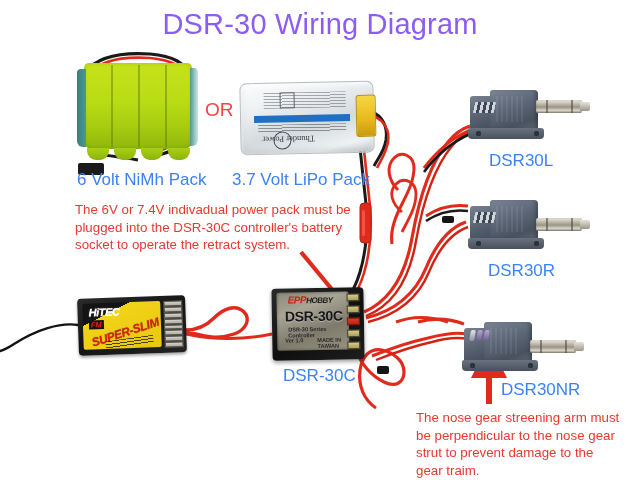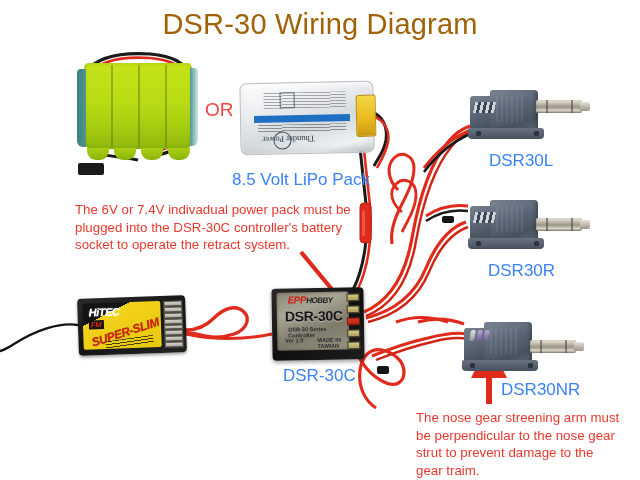--- a/index.html
+++ b/index.html
@@ -25,21 +25,21 @@
     position: absolute;
     white-space: pre;
     color: #1a1a1a;
   }
   #title {
     left: 0; top: 8px;
     width: 640px;
     text-align: center;
     font-size: 29px;
     letter-spacing: 0.2px;
-    color: #a16207;
+    color: #8b5cf6;
   }
   .part-label {
     font-size: 17px;
     color: #3b82f6;
   }
   .or-label {
     font-size: 19px;
     color: #ef4444;
   }
   .warn {
@@ -594,21 +594,22 @@
       <i class="purple" style="left:14px"></i>
     </div>
     <div class="baseplate"></div>
     <div class="hole" style="left:8px"></div>
     <div class="hole" style="left:66px"></div>
     <div class="strut" style="left:68px; top:22px;"></div>
     <div class="strut-tip" style="left:112px; top:24px;"></div>
   </div>
 
   <div class="txt or-label" id="label-or">OR</div>
-  <div class="txt part-label" id="label-lipo">8.5 Volt LiPo Pack</div>
+  <div class="txt part-label" id="label-nimh">6 Volt NiMh Pack</div>
+  <div class="txt part-label" id="label-lipo">3.7 Volt LiPo Pack</div>
   <div class="txt part-label" id="label-dsr30l">DSR30L</div>
   <div class="txt part-label" id="label-dsr30r">DSR30R</div>
   <div class="txt part-label" id="label-dsr30nr">DSR30NR</div>
   <div class="txt part-label" id="label-ctrl1">DSR-30C</div>
 
   <div class="warn" id="warn-battery">The 6V or 7.4V indivadual power pack must be
 plugged into the DSR-30C controller's battery
 socket to operate the retract system.</div>
   <div class="warn" id="warn-nose">The nose gear streening arm must
 be perpendicular to the nose gear

